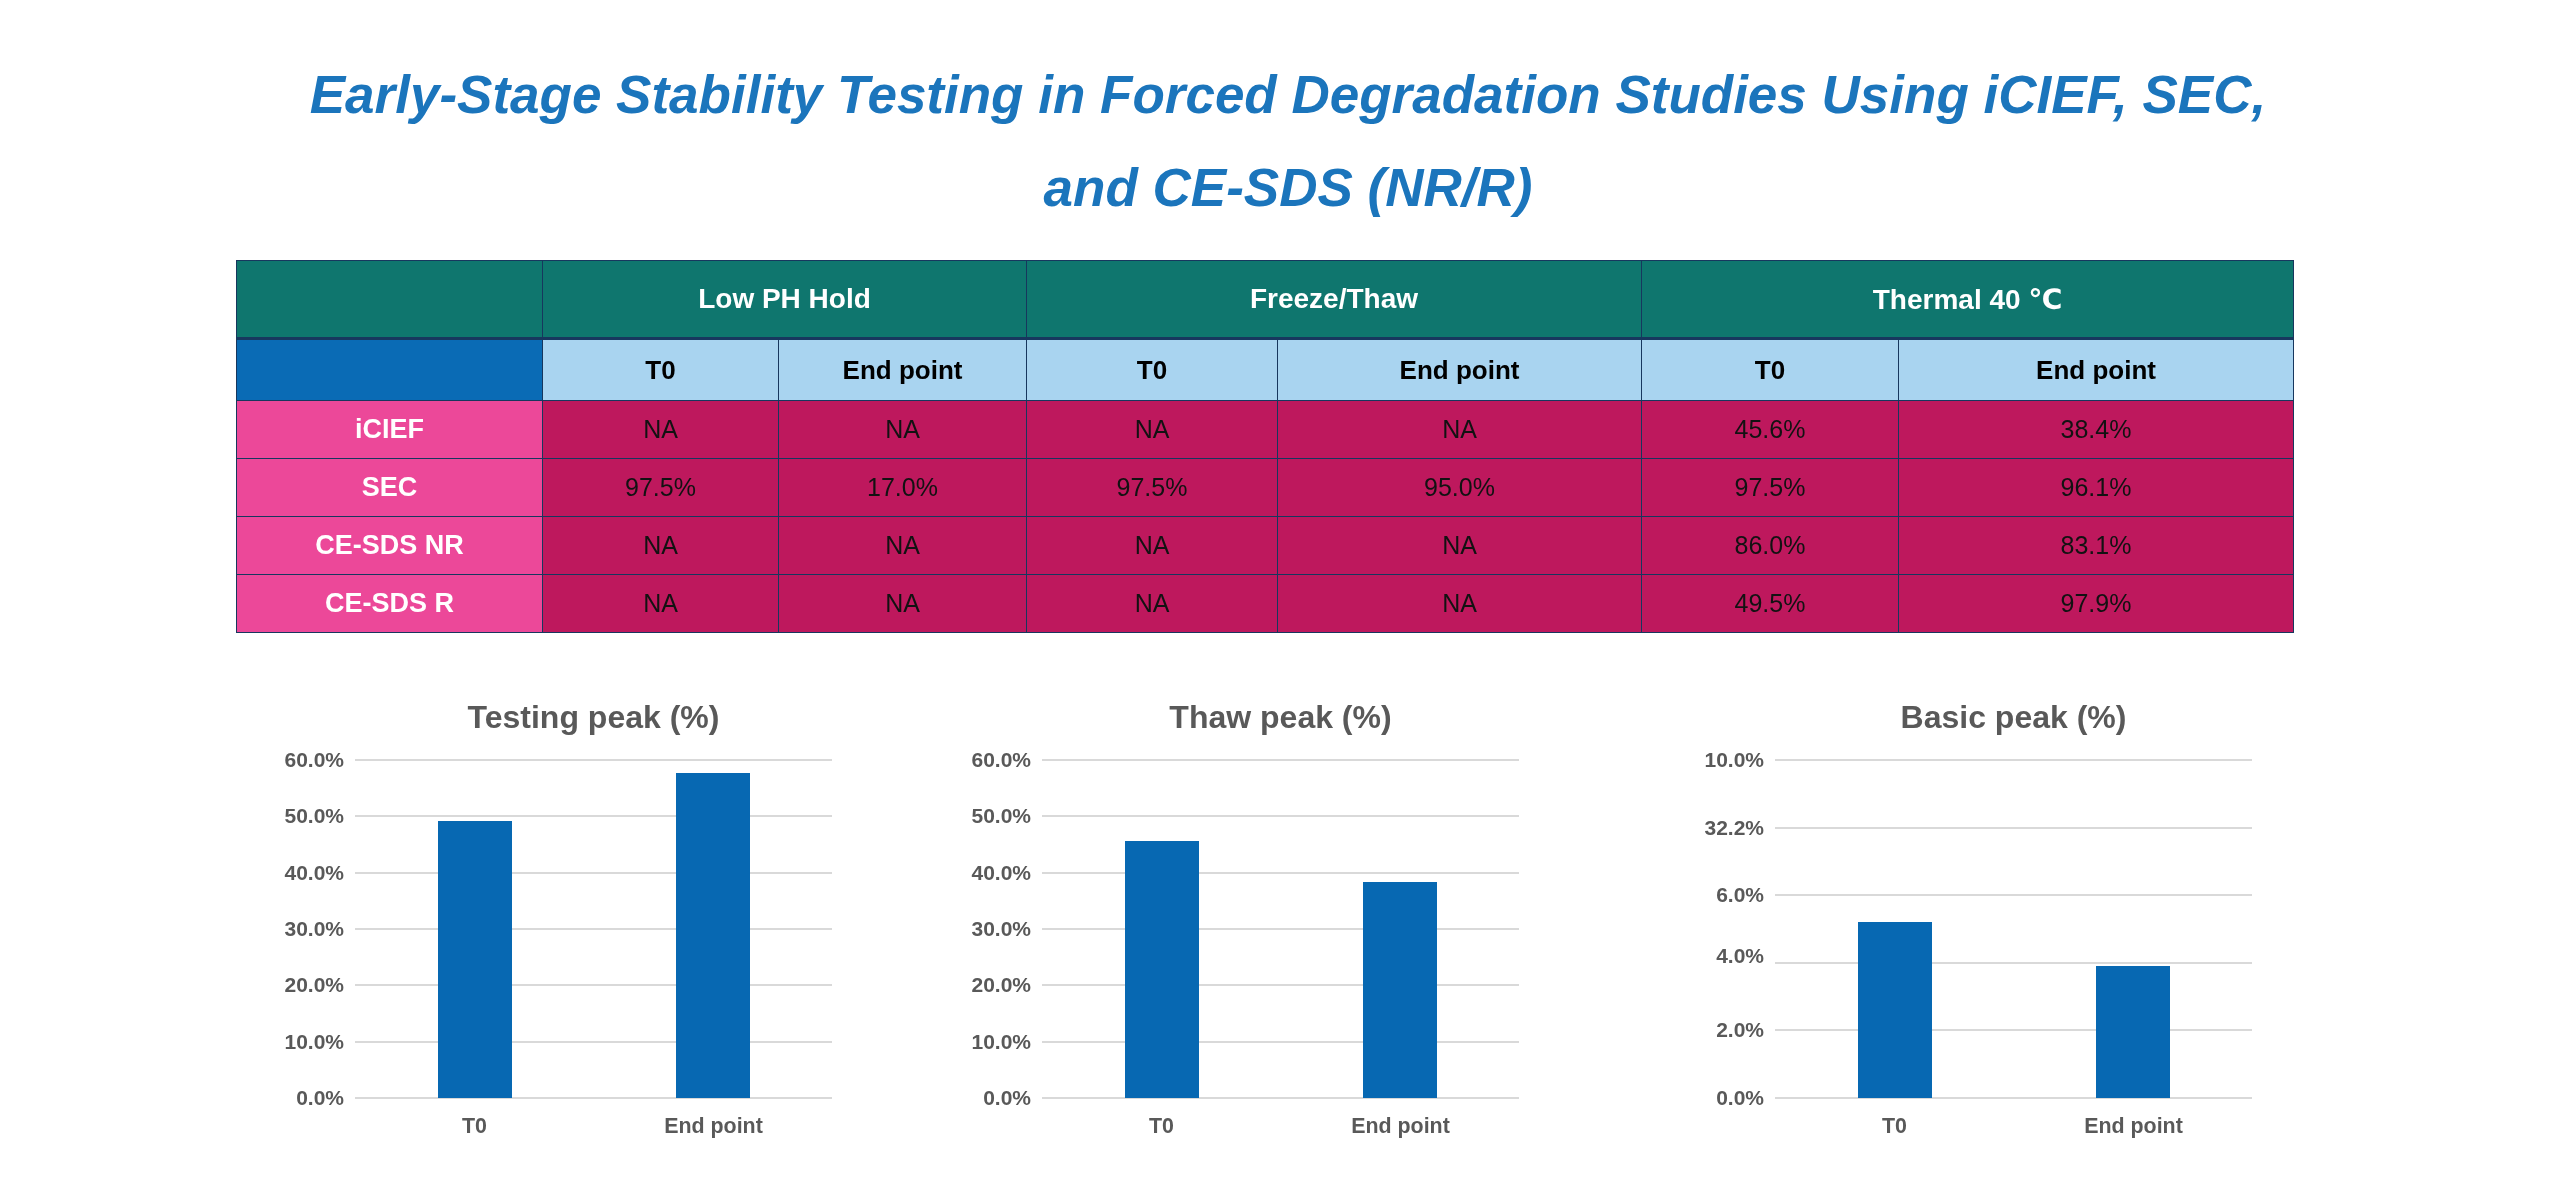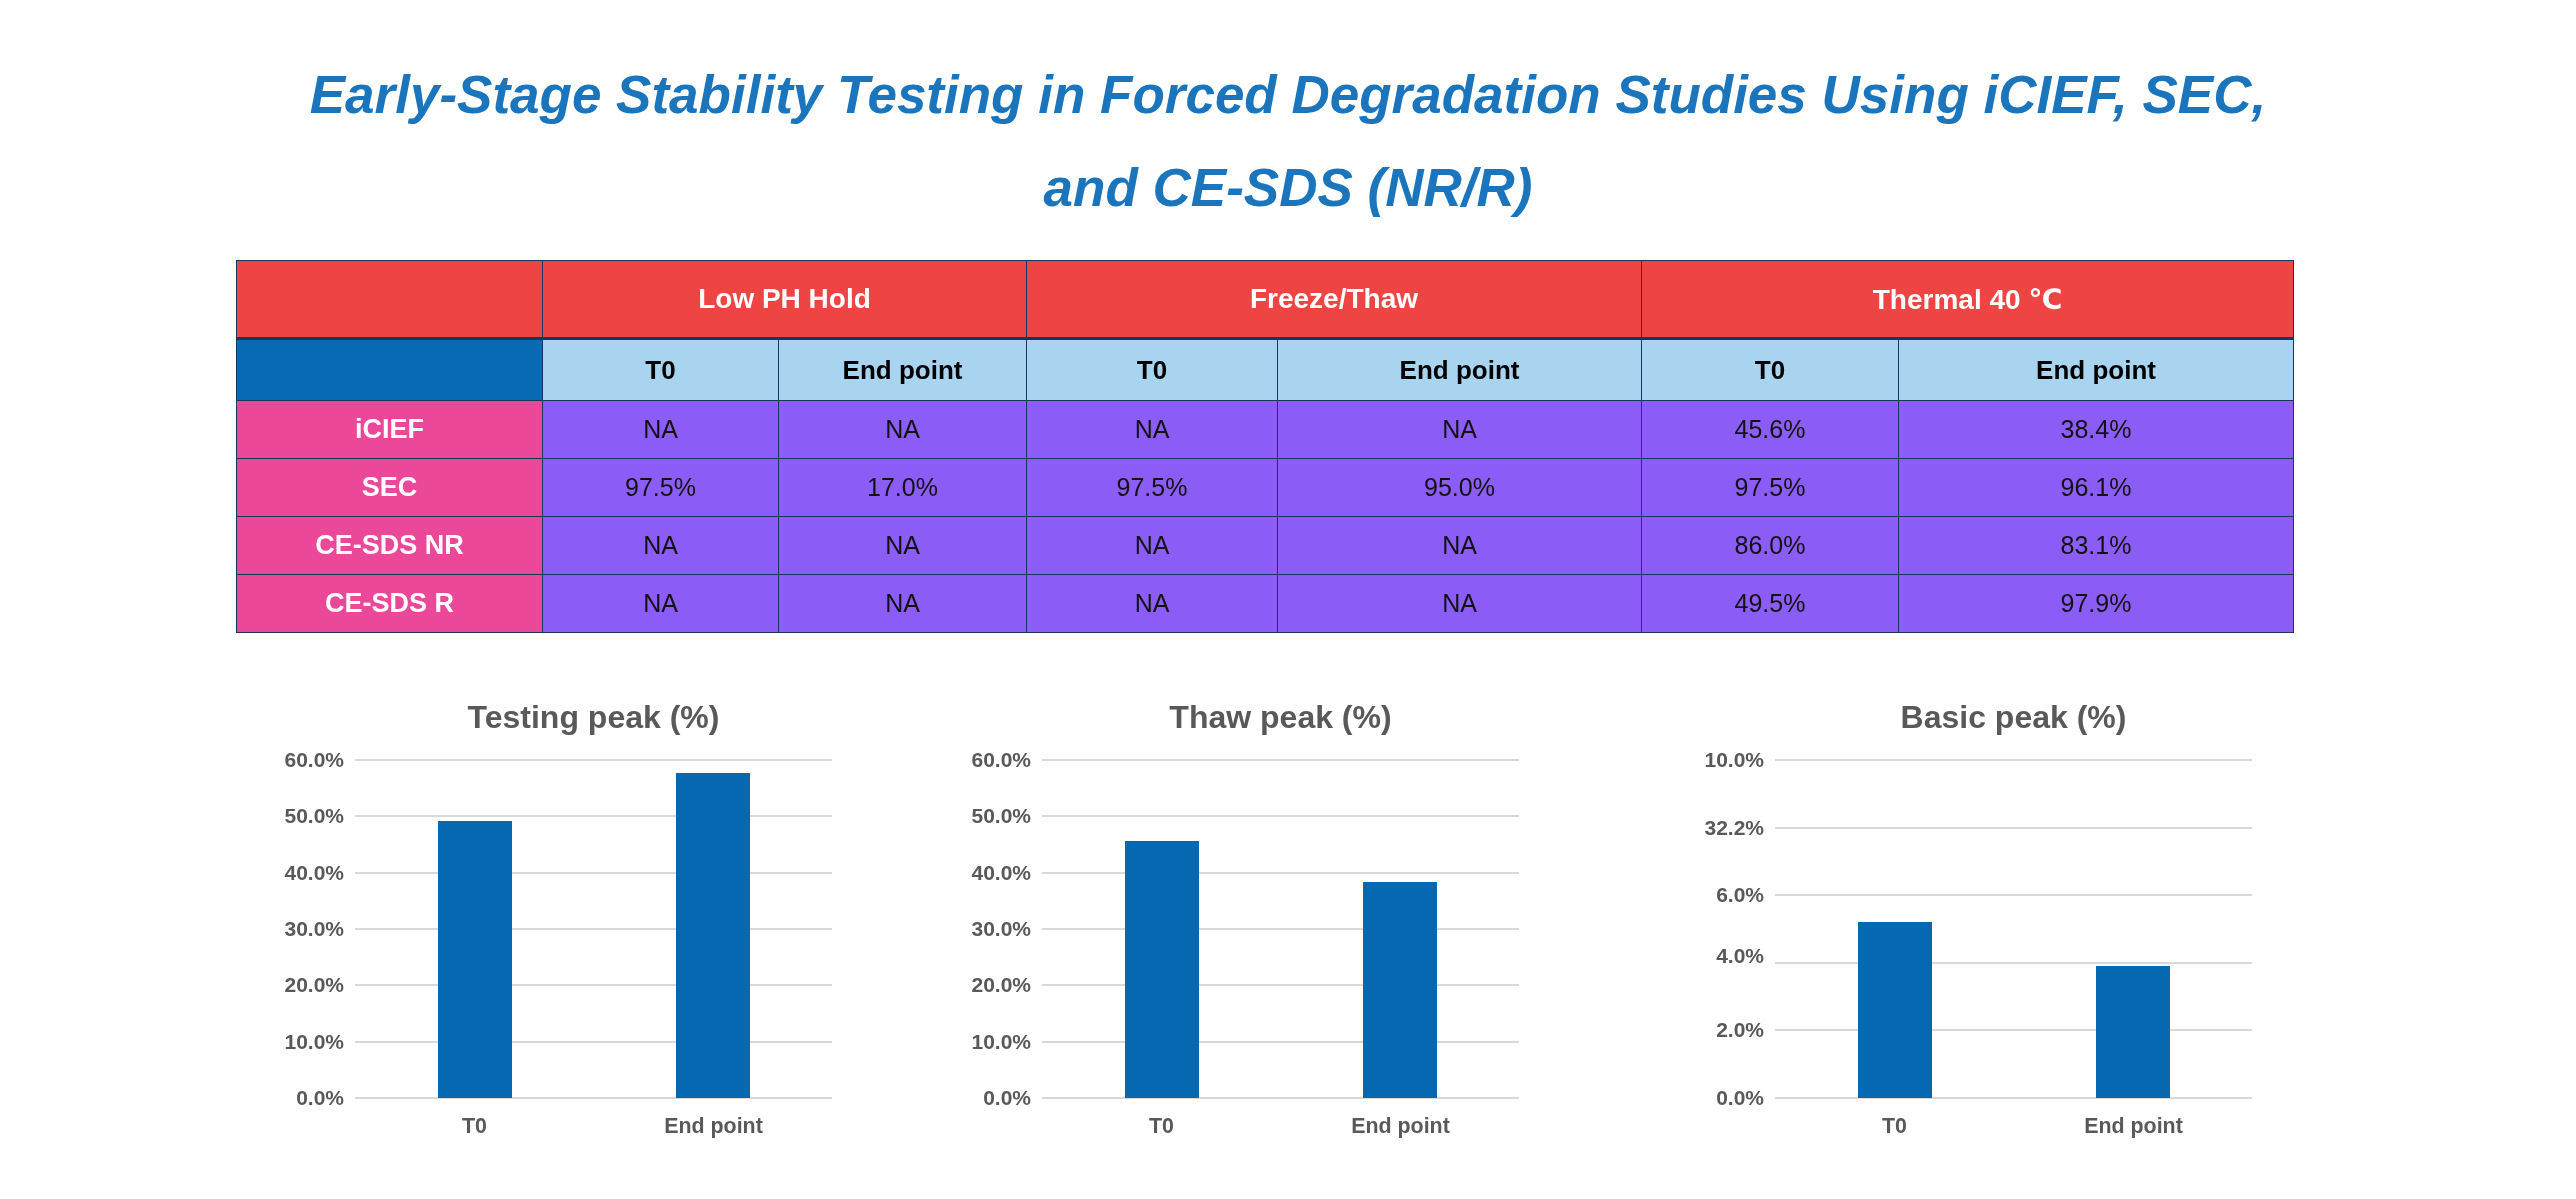--- a/index.html
+++ b/index.html
@@ -15,27 +15,27 @@
   
   table.stab{
     position:absolute;left:236px;top:260px;width:2056px;
     border-collapse:collapse;table-layout:fixed;
   }
   table.stab th,table.stab td{
     border:1.8px solid #17375E;text-align:center;vertical-align:middle;
     overflow:hidden;white-space:nowrap;
   }
   tr.h1{height:78px;}
-  tr.h1 th{background:#ef4444;color:#ffffff;font-size:28px;font-weight:700;border-bottom-width:3.1px;}
+  tr.h1 th{background:#0f766e;color:#ffffff;font-size:28px;font-weight:700;border-bottom-width:3.1px;}
   tr.h2{height:62px;}
   tr.h2 th.sub{background:#A9D4F0;color:#000000;font-size:26px;font-weight:700;}
   th.corner{background:#0A6BB5;}
   tbody tr{height:58px;}
   tbody th.row-label{background:#ec4899;color:#ffffff;font-size:27px;font-weight:700;}
-  tbody td{background:#8b5cf6;color:#121212;font-size:25px;font-weight:400;}
+  tbody td{background:#be185d;color:#121212;font-size:25px;font-weight:400;}
   
   .chart{position:absolute;top:690px;width:597px;height:483px;}
   .chart-title{
     position:absolute;top:8.6px;left:98px;width:477px;text-align:center;
     font-size:32px;font-weight:700;color:#595959;
   }
   .plot{position:absolute;left:98px;top:70px;width:477px;height:338px;}
   .gridline{position:absolute;left:0;width:100%;height:1.8px;background:#D9D9D9;}
   .bar{position:absolute;bottom:0;}
   .ytick{

